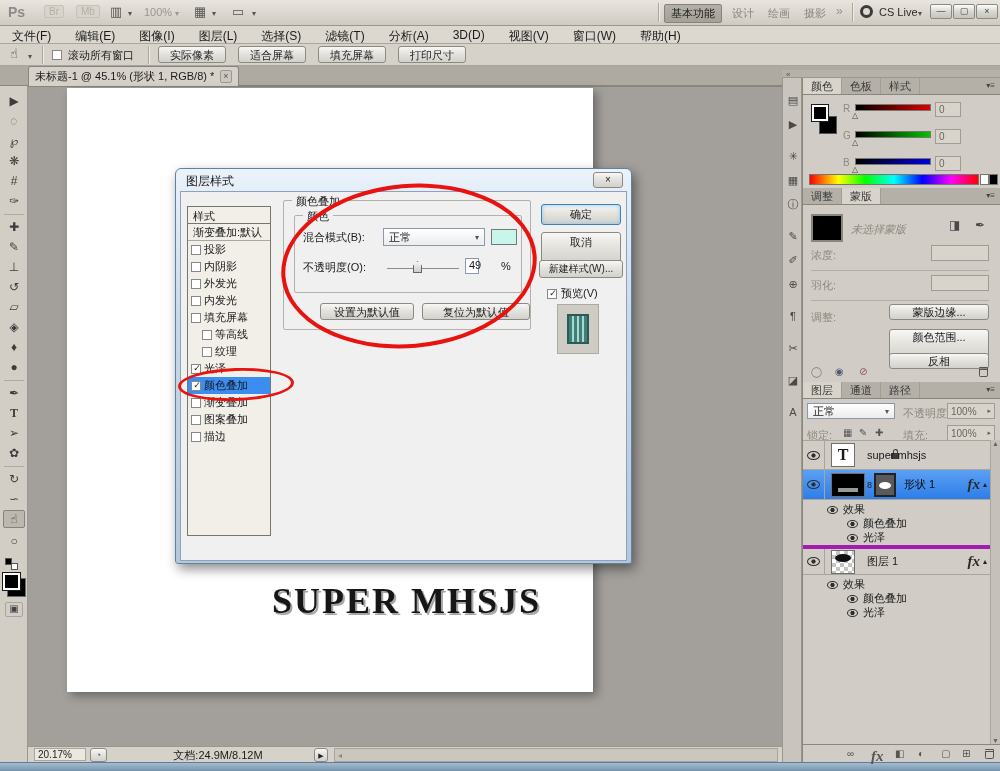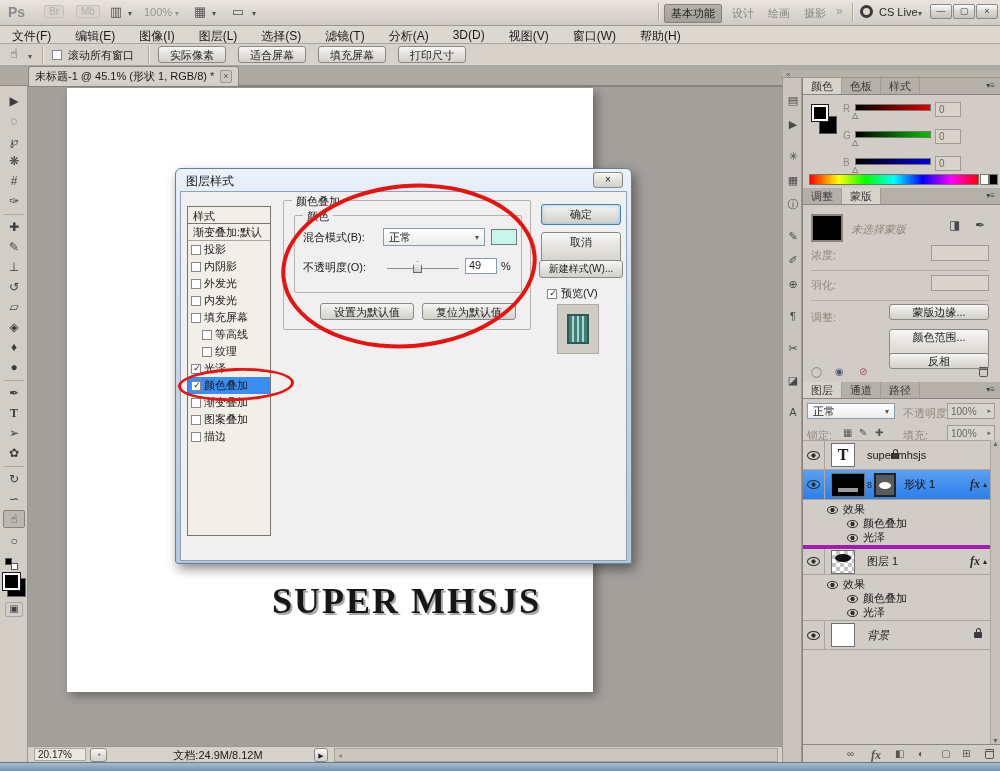--- a/index.html
+++ b/index.html
@@ -47,21 +47,21 @@
 .valbox{background:#d8d4cc;border:1px solid #a09c94;font-size:10px;color:#6a665e;padding:0 3px;display:flex;align-items:center;justify-content:space-between}
 .graylab{color:#8f897e;font-size:11px}
 .sline{height:1px;background:#b2aea6}
 .spect{background:linear-gradient(to right,#f00,#ff0 17%,#0f0 33%,#0ff 50%,#00f 67%,#f0f 84%,#f00)}
 .layrow{display:flex;align-items:center;border-bottom:1px solid #a9a59d;left:0;right:10px}
 .eyecell{width:22px;align-self:stretch;border-right:1px solid #a9a59d;display:flex;align-items:center;justify-content:center;flex:none}
 .eye{display:inline-block;width:13px;height:9px;border:1px solid #2e2e2e;border-radius:50%;background:radial-gradient(circle,#2e2e2e 1.8px,transparent 2.4px)}
 .eye.sm{width:11px;height:8px}
 .lthumb{width:24px;height:24px;border:1px solid #6f6f6f;margin-left:6px;background:#fff;flex:none;position:relative}
 .selrow{background:linear-gradient(#5aa0f4,#2e7ee8)}
-.fx{font-family:"Liberation Serif","DejaVu Serif",serif;font-style:italic;font-weight:bold;font-size:12px;color:#2a2a2a}
+.fx{font-family:"Liberation Serif","DejaVu Serif",serif;font-style:italic;font-weight:bold;font-size:15px;color:#2a2a2a}
 .checker{background:conic-gradient(#c4c4c4 25%,#fff 0 50%,#c4c4c4 0 75%,#fff 0) 0 0/8px 8px #fff}
 .lock{display:inline-block;width:8px;height:6px;background:#3c3c3c;border-radius:1px;position:relative;flex:none}
 .lock::before{content:"";position:absolute;left:1.5px;top:-4px;width:3px;height:4px;border:1.5px solid #3c3c3c;border-bottom:none;border-radius:3px 3px 0 0}
 .trash{display:inline-block;width:9px;height:10px;border:1px solid #555;border-top:3px double #555;border-radius:1px 1px 2px 2px}
 .erow{display:flex;align-items:center;gap:5px;font-size:11px;color:#222}
 .dlg{background:linear-gradient(#eaf2fa,#c8d8e8 40%,#b4c8da);border:1px solid #5e81a4;border-radius:6px 6px 3px 3px;box-shadow:3px 5px 12px rgba(0,0,0,.45)}
 .dlgbody{background:#f0f0f0;border:1px solid #8ca2ba}
 .grp{border:1px solid #b2b2aa;border-radius:2px}
 .leg{position:absolute;top:-7px;left:8px;background:#f0f0f0;padding:0 4px;font-size:11px;color:#222}
 .dd{background:linear-gradient(#fff,#ececec);border:1px solid #8a9aaa;display:flex;align-items:center;justify-content:space-between;padding:0 5px;font-size:11px}
@@ -360,28 +360,20 @@
   <div class="a erow" style="left:44px;top:209px">
     <span class="eye sm"></span>
     <span>颜色叠加</span>
   </div>
   <div class="a erow" style="left:44px;top:223px">
     <span class="eye sm"></span>
     <span>光泽</span>
   </div>
 
   
-  <div class="a layrow" style="top:238px;height:30px;border-top:1px solid #a9a59d">
-    <span class="eyecell">
-        <span class="eye"></span>
-      </span>
-    <span class="lthumb"></span>
-    <span style="margin-left:12px;font-size:11px;font-style:italic;font-family:'Liberation Serif',serif">背景</span>
-    <span class="lock" style="margin-left:auto;margin-right:8px"></span>
-  </div>
 
   
   <div class="a scrollcol" style="right:0;top:58px;width:10px;height:304px">
     <span>▲</span>
     <span style="position:absolute;bottom:0;left:1px">▼</span>
   </div>
 
   
   <div class="a" style="left:0;right:0;top:362px;height:18px;border-top:1px solid #8a867f">
     <span class="a" style="left:44px;top:3px;font-size:10px;color:#555">∞</span>
@@ -464,25 +456,25 @@
         <span class="leg">颜色</span>
         <span class="a" style="left:8px;top:14px;font-size:11px">混合模式(B):</span>
         <div class="a dd" style="left:88px;top:12px;width:102px;height:18px">
           <span>正常</span>
           <span class="dda">▾</span>
         </div>
         <span class="a colorswatch" style="left:196px;top:13px;width:26px;height:16px"></span>
         <span class="a" style="left:8px;top:44px;font-size:11px">不透明度(O):</span>
         <div class="a strack" style="left:92px;top:52px;width:72px"></div>
         <span class="a sthumb" style="left:118px;top:45px"></span>
-        <span class="a fld" style="left:170px;top:42px;width:32px;height:16px">49</span>
+        <span class="a fld" style="left:170px;top:42px;width:14px;height:16px">49</span>
         <span class="a" style="left:206px;top:44px;font-size:11px">%</span>
       </div>
       <span class="a btn" style="left:36px;top:102px;width:94px;height:17px;line-height:16px">设置为默认值</span>
-      <span class="a btn" style="left:138px;top:102px;width:94px;height:17px;line-height:16px">复位为默认值</span>
+      <span class="a btn" style="left:138px;top:102px;width:108px;height:17px;line-height:16px">复位为默认值</span>
     </div>
 
     
     <span class="a btn" style="left:360px;top:12px;width:80px;height:21px;line-height:19px;border-color:#3c7fb1;box-shadow:inset 0 0 4px #8cc6ee">确定</span>
     <span class="a btn" style="left:360px;top:40px;width:80px;height:32px;line-height:18px">取消</span>
     <span class="a btn" style="left:358px;top:68px;width:84px;height:18px;line-height:16px;font-size:10px">新建样式(W)...</span>
     <span class="a cb ck" style="left:366px;top:96px"></span>
     <span class="a" style="left:380px;top:94px;font-size:11px">预览(V)</span>
     <div class="a pvbox" style="left:376px;top:112px;width:42px;height:50px">
       <div class="pvshape"></div>

